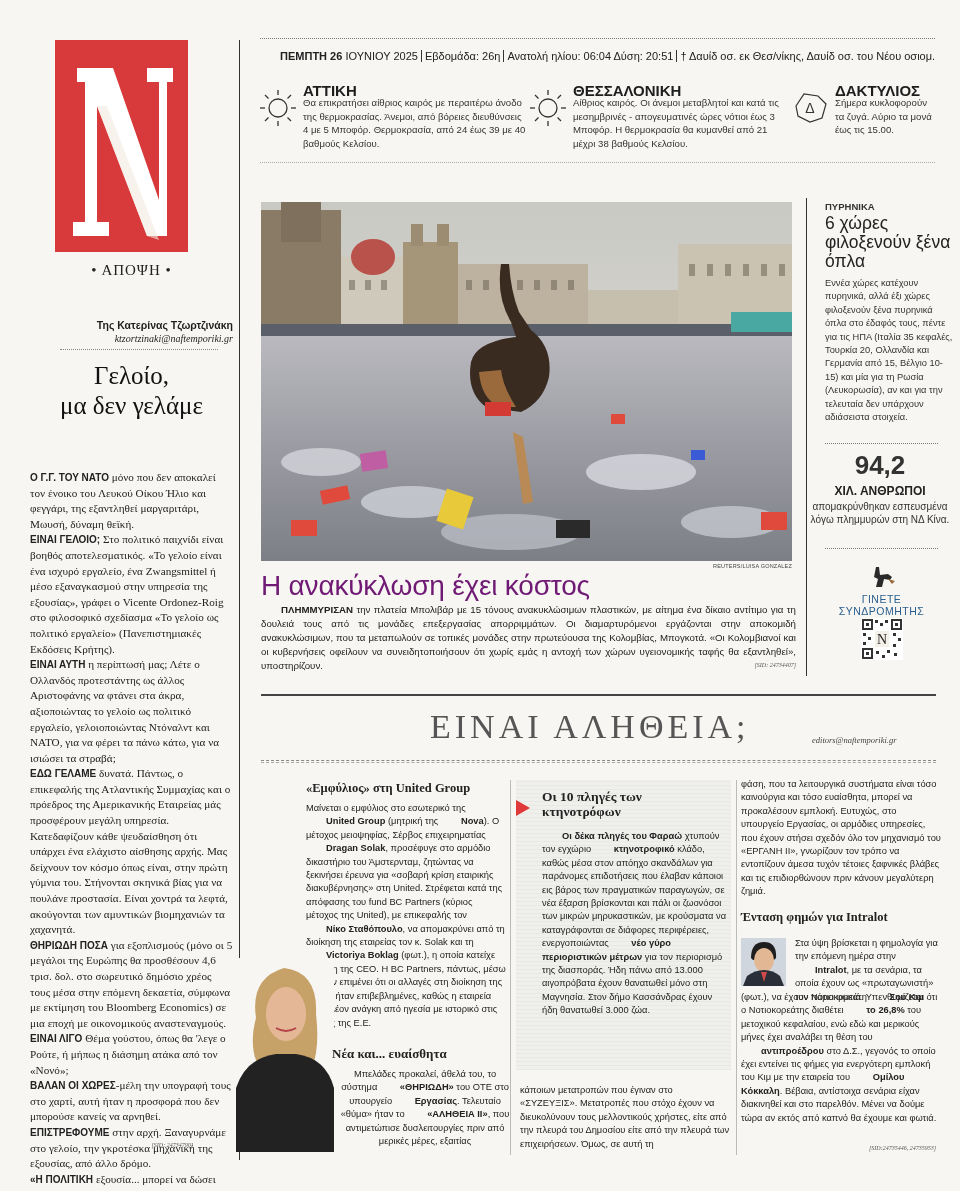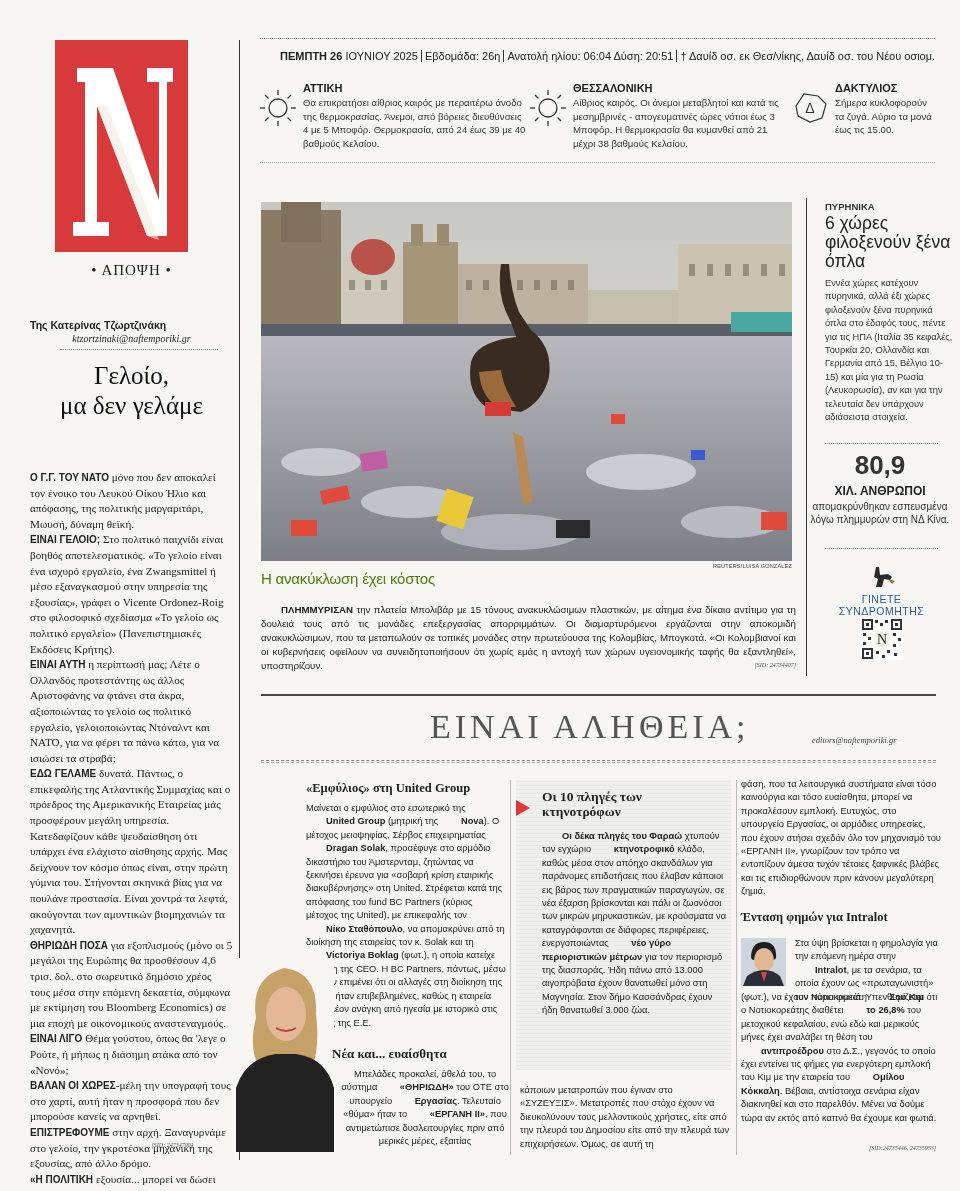--- a/index.html
+++ b/index.html
@@ -7,51 +7,51 @@
   body { position: relative; color: #1d1d1d; font-family: "Liberation Sans", sans-serif; }
   b, .b { font-weight: bold; margin-left: 20px; }
 
   
   #left-col { position: absolute; left: 30px; top: 38px; width: 203px; }
   #logo-box { position: absolute; left: 25px; top: 2px; width: 133px; height: 212px; background: #d8393b;
               display: flex; align-items: center; justify-content: center; overflow: hidden; }
   #logo-box svg { width: 100%; height: 100%; }
   #section-label { position: absolute; left: 0; top: 224px; width: 203px; text-align: center; font-family: "Liberation Serif", serif;
                    font-size: 15px; letter-spacing: 1px; color: #222; }
-  #byline { position: absolute; left: 0; top: 281px; width: 203px; text-align: left; font-size: 10.5px; font-weight: bold; }
-  #byline-email { position: absolute; left: 0; top: 295px; width: 203px; text-align: center; font-family: "Liberation Serif", serif; font-style: italic; font-size: 10px; }
+  #byline { position: absolute; left: 0; top: 281px; width: 203px; text-align: right; font-size: 10.5px; font-weight: bold; }
+  #byline-email { position: absolute; left: 0; top: 295px; width: 203px; text-align: right; font-family: "Liberation Serif", serif; font-style: italic; font-size: 10px; }
   #byline-rule { position: absolute; left: 30px; top: 311px; width: 158px; border-top: 1px dotted #888; }
   #op-title { position: absolute; left: 0; top: 323px; width: 203px; text-align: center; font-family: "Liberation Serif", serif; font-size: 25px; line-height: 30px; color: #111; }
   #op-body { position: absolute; left: 0; top: 432px; width: 203px; font-family: "Liberation Serif", serif; font-size: 11.2px; line-height: 15.6px; color: #222; }
   #op-body p { margin: 0; }
   #op-body .lead { font-family: "Liberation Sans", sans-serif; font-weight: bold; font-size: 10px; }
   #op-sid { position: absolute; left: 0; top: 1142px; width: 193px; text-align: right; font-family: "Liberation Serif", serif; font-style: italic; font-size: 6px; color: #555; }
   #left-divider { position: absolute; left: 239px; top: 40px; height: 1120px; border-left: 1.5px solid #333; }
 
   
   #top-dots { position: absolute; left: 260px; top: 38px; width: 675px; border-top: 1px dotted #777; }
   #dateline { position: absolute; left: 260px; top: 50px; width: 690px; font-size: 11px; white-space: nowrap; color: #222; }
   #dateline .sep { display: inline-block; width: 1px; height: 12px; background: #333; vertical-align: -2px; margin: 0 3px; }
   .wx { position: absolute; top: 82px; }
   .wx .ico { position: absolute; left: 0; top: 6px; width: 40px; height: 40px; }
-  .wx .title { position: absolute; left: 45px; top: 0; font-size: 11px; font-weight: bold; }
+  .wx .title { position: absolute; left: 45px; top: 0; font-size: 15px; font-weight: bold; }
   .wx .desc { position: absolute; left: 45px; top: 14px; font-size: 9.6px; line-height: 13.5px; color: #333; }
   #wx-attiki { left: 258px; width: 270px; }
   #wx-attiki .desc { width: 225px; }
   #wx-thess { left: 528px; width: 260px; }
   #wx-thess .desc { width: 212px; }
   #wx-daktylios { left: 790px; width: 160px; }
   #wx-daktylios .desc { width: 100px; }
   #wx-bottom-dots { position: absolute; left: 260px; top: 162px; width: 675px; border-top: 1px dotted #aaa; }
 
   
   #photo { position: absolute; left: 261px; top: 202px; width: 531px; height: 359px; overflow: hidden; background: #8c8c8c; }
   #photo svg { width: 100%; height: 100%; display: block; }
   #photo-credit { position: absolute; left: 640px; top: 563px; width: 152px; text-align: right; font-size: 5.5px; color: #444; letter-spacing: 0.2px; }
-  #story-title { position: absolute; left: 261px; top: 570px; font-size: 15px; color: #4d7c0f; letter-spacing: -0.2px; }
+  #story-title { position: absolute; left: 261px; top: 570px; font-size: 28px; color: #701a75; letter-spacing: -0.2px; }
   #story-body { position: absolute; left: 261px; top: 603px; width: 535px; font-size: 9.7px; line-height: 14px; color: #222; text-align: justify; }
   #story-sid { position: absolute; left: 700px; top: 662px; width: 96px; text-align: right; font-family: "Liberation Serif", serif; font-style: italic; font-size: 6px; color: #555; }
 
   
   #right-divider { position: absolute; left: 806px; top: 198px; height: 478px; border-left: 1.5px solid #333; }
   #side-kicker { position: absolute; left: 825px; top: 201px; font-size: 9.5px; font-weight: bold; color: #333; }
   #side-title { position: absolute; left: 825px; top: 214px; width: 130px; font-size: 17.5px; line-height: 19px; color: #222; }
   #side-body { position: absolute; left: 825px; top: 277px; width: 130px; font-size: 9.3px; line-height: 13.4px; color: #333; }
   #side-rule1 { position: absolute; left: 825px; top: 443px; width: 113px; border-top: 1px dotted #777; }
   #stat-number { position: absolute; left: 810px; top: 450px; width: 140px; text-align: center; font-size: 26px; font-weight: bold; color: #333; }
@@ -109,21 +109,21 @@
   </div>
   <div id="section-label">• ΑΠΟΨΗ •</div>
   <div id="byline">Της Κατερίνας Τζωρτζινάκη</div>
   <div id="byline-email">ktzortzinaki@naftemporiki.gr</div>
   <div id="byline-rule"></div>
   <div id="op-title">
     <div>Γελοίο,</div>
     <div>μα δεν γελάμε</div>
   </div>
   <div id="op-body">
-    <p><span class="lead">Ο Γ.Γ. ΤΟΥ ΝΑΤΟ</span><span> μόνο που δεν αποκαλεί τον ένοικο του Λευκού Οίκου Ήλιο και απόφασης, της πολιτικής μαργαριτάρι, Μωυσή, δύναμη θεϊκή.</span></p>
+    <p><span class="lead">Ο Γ.Γ. ΤΟΥ ΝΑΤΟ</span><span> μόνο που δεν αποκαλεί τον ένοικο του Λευκού Οίκου Ήλιο και φεγγάρι, της εξαντληθεί μαργαριτάρι, Μωυσή, δύναμη θεϊκή.</span></p>
     <p><span class="lead">ΕΙΝΑΙ ΓΕΛΟΙΟ;</span><span> Στο πολιτικό παιχνίδι είναι βοηθός αποτελεσματικός. «Το γελοίο είναι ένα ισχυρό εργαλείο, ένα Zwangsmittel ή μέσο εξαναγκασμού στην υπηρεσία της εξουσίας», γράφει ο Vicente Ordonez-Roig στο φιλοσοφικό σχεδίασμα «Το γελοίο ως πολιτικό εργαλείο» (Πανεπιστημιακές Εκδόσεις Κρήτης).</span></p>
     <p><span class="lead">ΕΙΝΑΙ ΑΥΤΗ</span><span> η περίπτωσή μας; Λέτε ο Ολλανδός προτεστάντης ως άλλος Αριστοφάνης να φτάνει στα άκρα, αξιοποιώντας το γελοίο ως πολιτικό εργαλείο, γελοιοποιώντας Ντόναλντ και ΝΑΤΟ, για να φέρει τα πάνω κάτω, για να ισιώσει τα στραβά;</span></p>
     <p><span class="lead">ΕΔΩ ΓΕΛΑΜΕ</span><span> δυνατά. Πάντως, ο επικεφαλής της Ατλαντικής Συμμαχίας και ο πρόεδρος της Αμερικανικής Εταιρείας μάς προσφέρουν μεγάλη υπηρεσία. Κατεδαφίζουν κάθε ψευδαίσθηση ότι υπάρχει ένα ελάχιστο αίσθησης αρχής. Μας δείχνουν τον κόσμο όπως είναι, στην πρώτη γύμνια του. Στήνονται σκηνικά βίας για να πουλάνε προστασία. Είναι χοντρά τα λεφτά, ακούγονται των αμυντικών βιομηχανιών τα χαχανητά.</span></p>
     <p><span class="lead">ΘΗΡΙΩΔΗ ΠΟΣΑ</span><span> για εξοπλισμούς (μόνο οι 5 μεγάλοι της Ευρώπης θα προσθέσουν 4,6 τρισ. δολ. στο σωρευτικό δημόσιο χρέος τους μέσα στην επόμενη δεκαετία, σύμφωνα με εκτίμηση του Bloomberg Economics) σε μια εποχή με οικονομικούς αναστεναγμούς.</span></p>
     <p><span class="lead">ΕΙΝΑΙ ΛΙΓΟ</span><span> Θέμα γούστου, όπως θα 'λεγε ο Ρούτε, ή μήπως η διάσημη ατάκα από τον «Νονό»;</span></p>
     <p><span class="lead">ΒΑΛΑΝ ΟΙ ΧΩΡΕΣ</span><span>-μέλη την υπογραφή τους στο χαρτί, αυτή ήταν η προσφορά που δεν μπορούσε κανείς να αρνηθεί.</span></p>
     <p><span class="lead">ΕΠΙΣΤΡΕΦΟΥΜΕ</span><span> στην αρχή. Ξαναγυρνάμε στο γελοίο, την γκροτέσκα μηχανική της εξουσίας, από άλλο δρόμο.</span></p>
     <p><span class="lead">«Η ΠΟΛΙΤΙΚΗ</span><span> εξουσία... μπορεί να δώσει στον εαυτό της τη δυνατότητα να μεταδίδει τις συνέπειές της, και ακόμη περισσότερο να βρίσκει την ίδια την πηγή των συνεπειών της, σε μια γωνιά η οποία απαξιώνεται εμφανώς, ρητά και εκουσίως, ως βδελυρή, άτιμη ή γελοία...» (Φουκό)</span></p>
   </div>
 </div>
@@ -255,21 +255,21 @@
 <div id="photo-credit">REUTERS/LUISA GONZALEZ</div>
 <div id="story-title">Η ανακύκλωση έχει κόστος</div>
 <div id="story-body"><b>ΠΛΗΜΜΥΡΙΣΑΝ</b><span> την πλατεία Μπολιβάρ με 15 τόνους ανακυκλώσιμων πλαστικών, με αίτημα ένα δίκαιο αντίτιμο για τη δουλειά τους από τις μονάδες επεξεργασίας απορριμμάτων. Οι διαμαρτυρόμενοι εργάζονται στην αποκομιδή ανακυκλώσιμων, που τα μεταπωλούν σε τοπικές μονάδες στην πρωτεύουσα της Κολομβίας, Μπογκοτά. «Οι Κολομβιανοί και οι κυβερνήσεις οφείλουν να συνειδητοποιήσουν ότι χωρίς εμάς η αντοχή των χώρων υγειονομικής ταφής θα εξαντληθεί», υποστηρίζουν.</span></div>
 <div id="story-sid">[SID: 24734407]</div>
 
 <div id="right-divider"></div>
 <div id="side-kicker">ΠΥΡΗΝΙΚΑ</div>
 <div id="side-title">6 χώρες φιλοξενούν ξένα όπλα</div>
 <div id="side-body">Εννέα χώρες κατέχουν πυρηνικά, αλλά έξι χώρες φιλοξενούν ξένα πυρηνικά όπλα στο έδαφός τους, πέντε για τις ΗΠΑ (Ιταλία 35 κεφαλές, Τουρκία 20, Ολλανδία και Γερμανία από 15, Βέλγιο 10-15) και μία για τη Ρωσία (Λευκορωσία), αν και για την τελευταία δεν υπάρχουν αδιάσειστα στοιχεία.</div>
 <div id="side-rule1"></div>
-<div id="stat-number">80,9</div>
+<div id="stat-number">94,2</div>
 <div id="stat-label">ΧΙΛ. ΑΝΘΡΩΠΟΙ</div>
 <div id="stat-desc">απομακρύνθηκαν εσπευσμένα λόγω πλημμυρών στη ΝΔ Κίνα.</div>
 <div id="side-rule2"></div>
 <div id="subscribe">
   <svg id="sub-icon" viewBox="0 0 26 24">
     <path d="M6 2 L9 2 L10 10 L18 9 L22 12 L20 15 L14 14 L12 22 L6 22 L8 14 L4 12 Z" fill="#2a2a2a"></path>
     <path d="M18 14 L25 16 L22 19 Z" fill="#9a6a3c"></path>
   </svg>
   <div id="sub-label">
     <div>ΓΙΝΕΤΕ</div>
@@ -320,21 +320,21 @@
 <div id="c1-photo" title="Victoriya Boklag">
   <svg viewBox="0 0 98 194" preserveAspectRatio="none" width="98" height="194">
     <rect width="98" height="194" fill="#f7f6f2"></rect>
     <path d="M20 60 Q14 20 48 10 Q82 14 80 56 Q84 90 76 110 L24 112 Q12 90 20 60 Z" fill="#c7a268"></path>
     <ellipse cx="50" cy="56" rx="20" ry="27" fill="#e4b896"></ellipse>
     <path d="M40 70 Q50 76 60 70" stroke="#b5434a" stroke-width="2" fill="none"></path>
     <path d="M0 194 L0 130 Q10 100 40 96 L60 96 Q90 100 98 130 L98 194 Z" fill="#222"></path>
   </svg>
 </div>
 <div id="c1b-title" class="col-title">Νέα και... ευαίσθητα</div>
-<div id="c1b-body" class="col-text"><span>Μπελάδες προκαλεί, άθελά του, το σύστημα </span><b>«ΘΗΡΙΩΔΗ»</b><span> του ΟΤΕ στο υπουργείο </span><b>Εργασίας</b><span>. Τελευταίο «θύμα» ήταν το </span><b>«ΕΡΓΑΝΗ ΙΙ»</b><span>, που αντιμετώπισε δυσλειτουργίες πριν από μερικές μέρες, εξαιτίας</span></div>
+<div id="c1b-body" class="col-text"><span>Μπελάδες προκαλεί, άθελά του, το σύστημα </span><b>«ΘΗΡΙΩΔΗ»</b><span> του ΟΤΕ στο υπουργείο </span><b>Εργασίας</b><span>. Τελευταίο «θύμα» ήταν το </span><b>«ΑΛΗΘΕΙΑ ΙΙ»</b><span>, που αντιμετώπισε δυσλειτουργίες πριν από μερικές μέρες, εξαιτίας</span></div>
 <div id="c-divider-1"></div>
 
 <div id="c2-box"></div>
 <div id="c2-arrow"></div>
 <div id="c2-title" class="col-title">Οι 10 πληγές των κτηνοτρόφων</div>
 <div id="c2-body" class="col-text"><b>Οι δέκα πληγές του Φαραώ</b><span> χτυπούν τον εγχώριο </span><b>κτηνοτροφικό</b><span> κλάδο, καθώς μέσα στον απόηχο σκανδάλων για παράνομες επιδοτήσεις που έλαβαν κάποιοι εις βάρος των πραγματικών παραγωγών, σε νέα έξαρση βρίσκονται και πάλι οι ζωονόσοι των μικρών μηρυκαστικών, με κρούσματα να καταγράφονται σε διάφορες περιφέρειες, ενεργοποιώντας </span><b>νέο γύρο περιοριστικών μέτρων</b><span> για τον περιορισμό της διασποράς. Ήδη πάνω από 13.000 αιγοπρόβατα έχουν θανατωθεί μόνο στη Μαγνησία. Στον δήμο Κασσάνδρας έχουν ήδη θανατωθεί 3.000 ζώα.</span></div>
 <div id="c2-cont" class="col-text">κάποιων μετατροπών που έγιναν στο «ΣΥΖΕΥΞΙΣ». Μετατροπές που στόχο έχουν να διευκολύνουν τους μελλοντικούς χρήστες, είτε από την πλευρά του Δημοσίου είτε από την πλευρά των επιχειρήσεων. Όμως, σε αυτή τη</div>
 <div id="c-divider-2"></div>
 
 <div id="c3-top" class="col-text">φάση, που τα λειτουργικά συστήματα είναι τόσο καινούργια και τόσο ευαίσθητα, μπορεί να προκαλέσουν εμπλοκή. Ευτυχώς, στο υπουργείο Εργασίας, οι αρμόδιες υπηρεσίες, που έχουν στήσει σχεδόν όλο τον μηχανισμό του «ΕΡΓΑΝΗ ΙΙ», γνωρίζουν τον τρόπο να εντοπίζουν άμεσα τυχόν τέτοιες ξαφνικές βλάβες και τις επιδιορθώνουν πριν κάνουν μεγαλύτερη ζημιά.</div>

